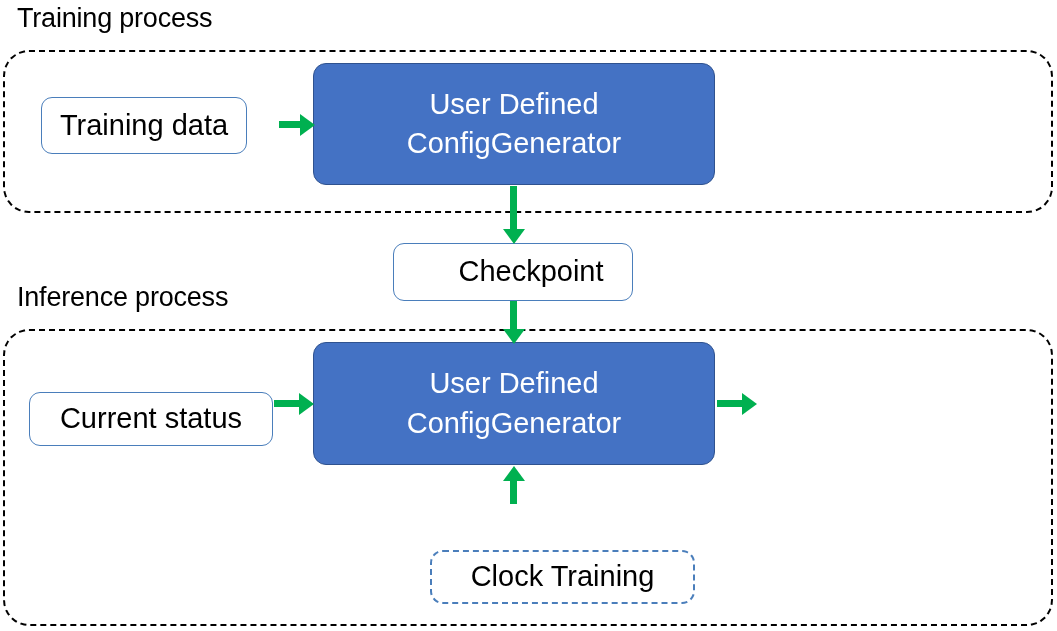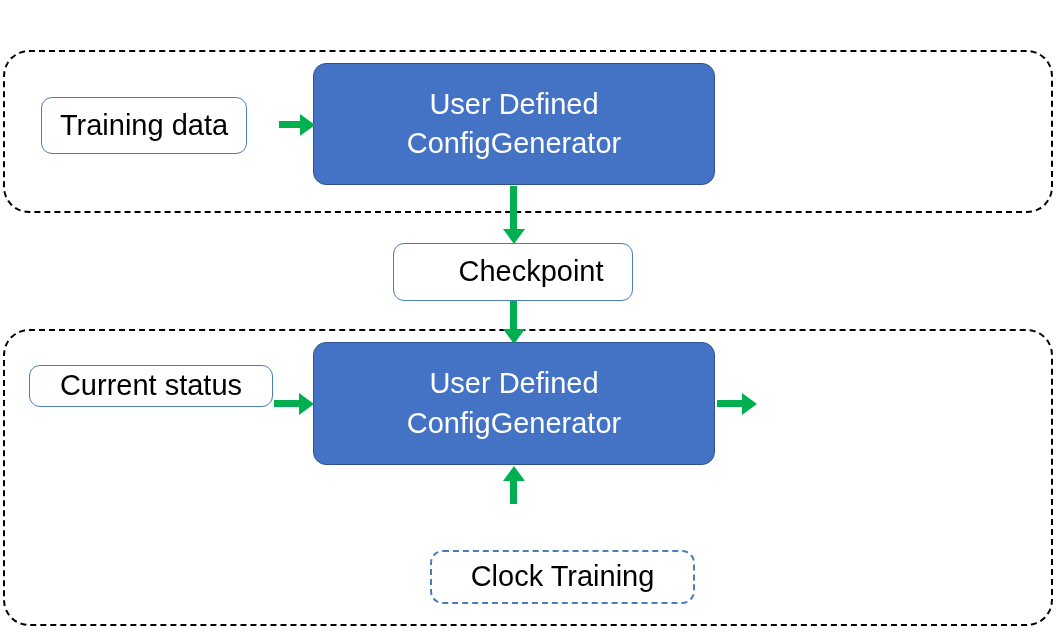--- a/index.html
+++ b/index.html
@@ -52,21 +52,21 @@
     display: flex;
     align-items: center;
     justify-content: center;
     color: #000000;
     font-size: 29px;
     line-height: 1.1;
     white-space: nowrap;
   }
   #node-training-data  { left: 41px;  top: 97px;  width: 206px; height: 57px; }
   #node-checkpoint     { left: 393px; top: 243px; width: 240px; height: 58px; padding-left: 36px; }
-  #node-current-status { left: 29px;  top: 365px; width: 244px; height: 42px; }
+  #node-current-status { left: 29px;  top: 392px; width: 244px; height: 54px; }
   #node-output-config  { left: 756px; top: 375px; width: 254px; height: 58px; }
 
   
   .node-blue {
     position: absolute;
     box-sizing: border-box;
     background: #4472c4;
     border: 1.5px solid #2f528f;
     border-radius: 13px;
     display: flex;
@@ -152,21 +152,23 @@
 
   #arrow-trigger-to-cfg  { left: 503px; top: 466px; width: 22px; height: 38px; }
   #arrow-trigger-to-cfg .arrow-shaft { left: 7px; top: 14px; height: 24px; }
   #arrow-trigger-to-cfg .arrow-head  { left: 0;  top: 0; }
 </style>
 </head>
 <body>
 
 <div id="canvas">
 
-
+  <div class="section-title" id="title-training">Training process</div>
+
+  <div class="section-title" id="title-inference">Inference process</div>
 
   <div class="process-container" id="container-training"></div>
 
   <div class="process-container" id="container-inference"></div>
 
   <div class="node-plain" id="node-training-data">Training data</div>
 
   <div class="node-blue" id="node-cfg-train">
     <div>User Defined</div>
     <div>ConfigGenerator</div>

